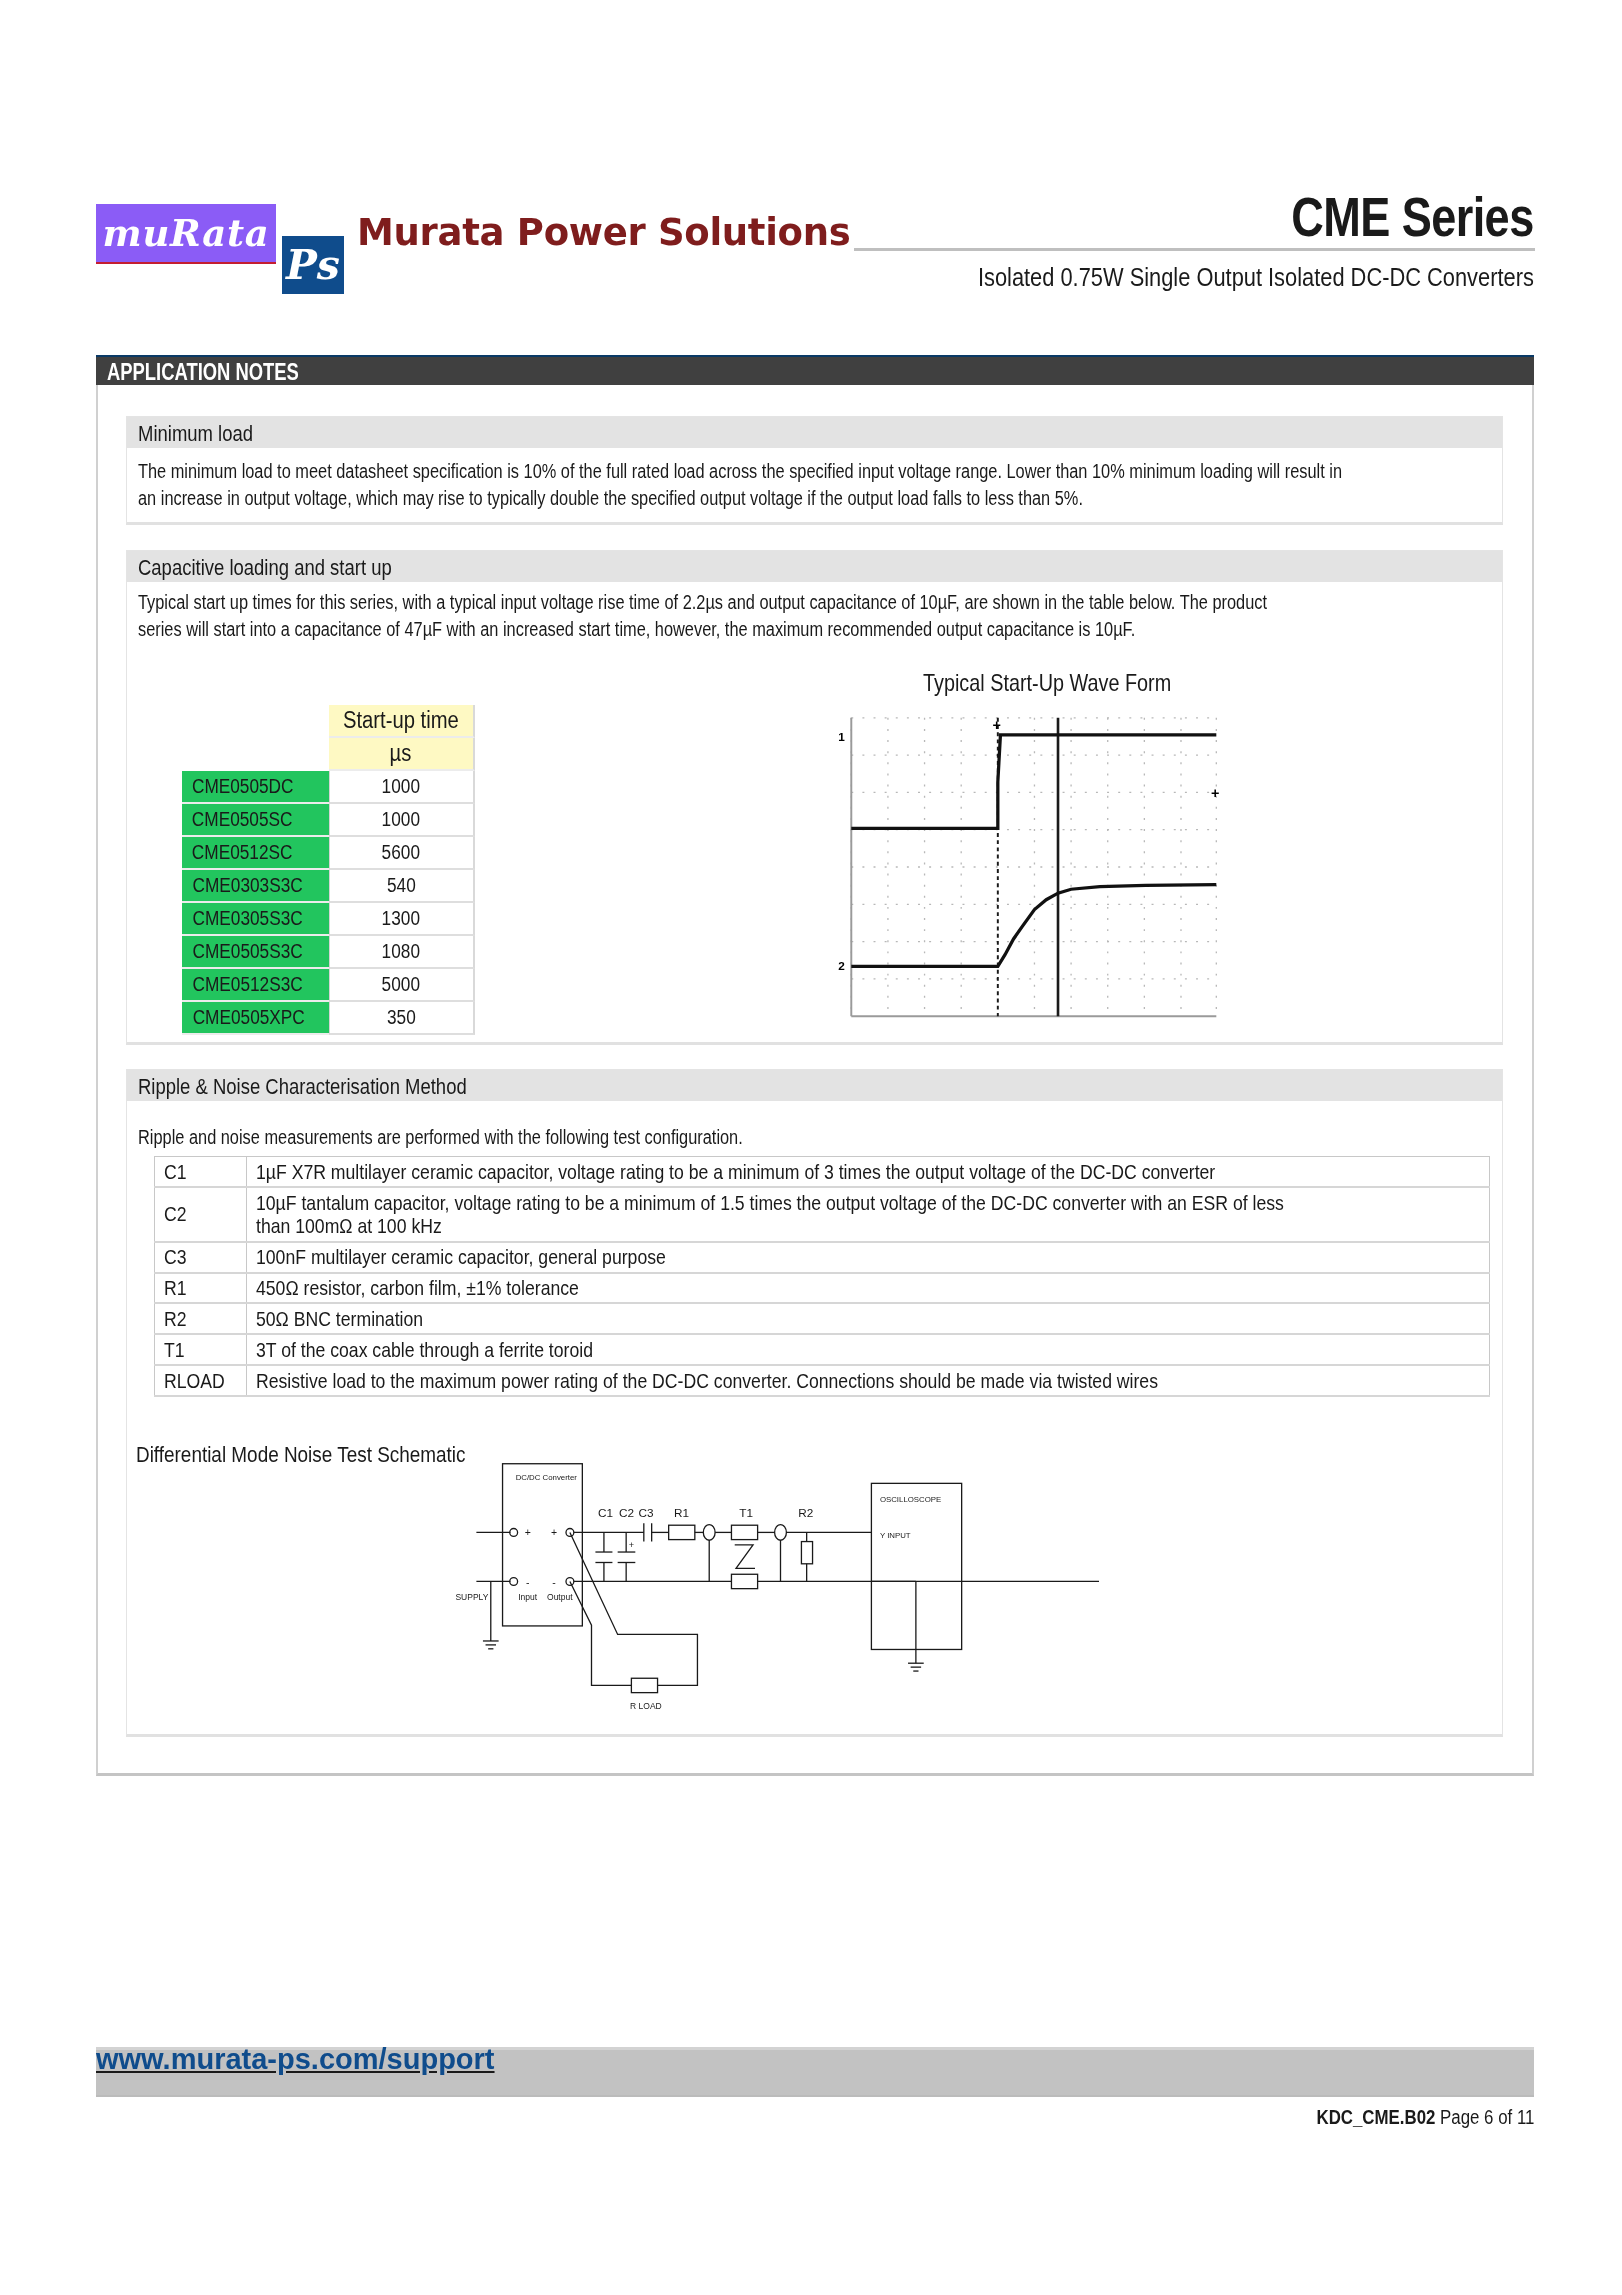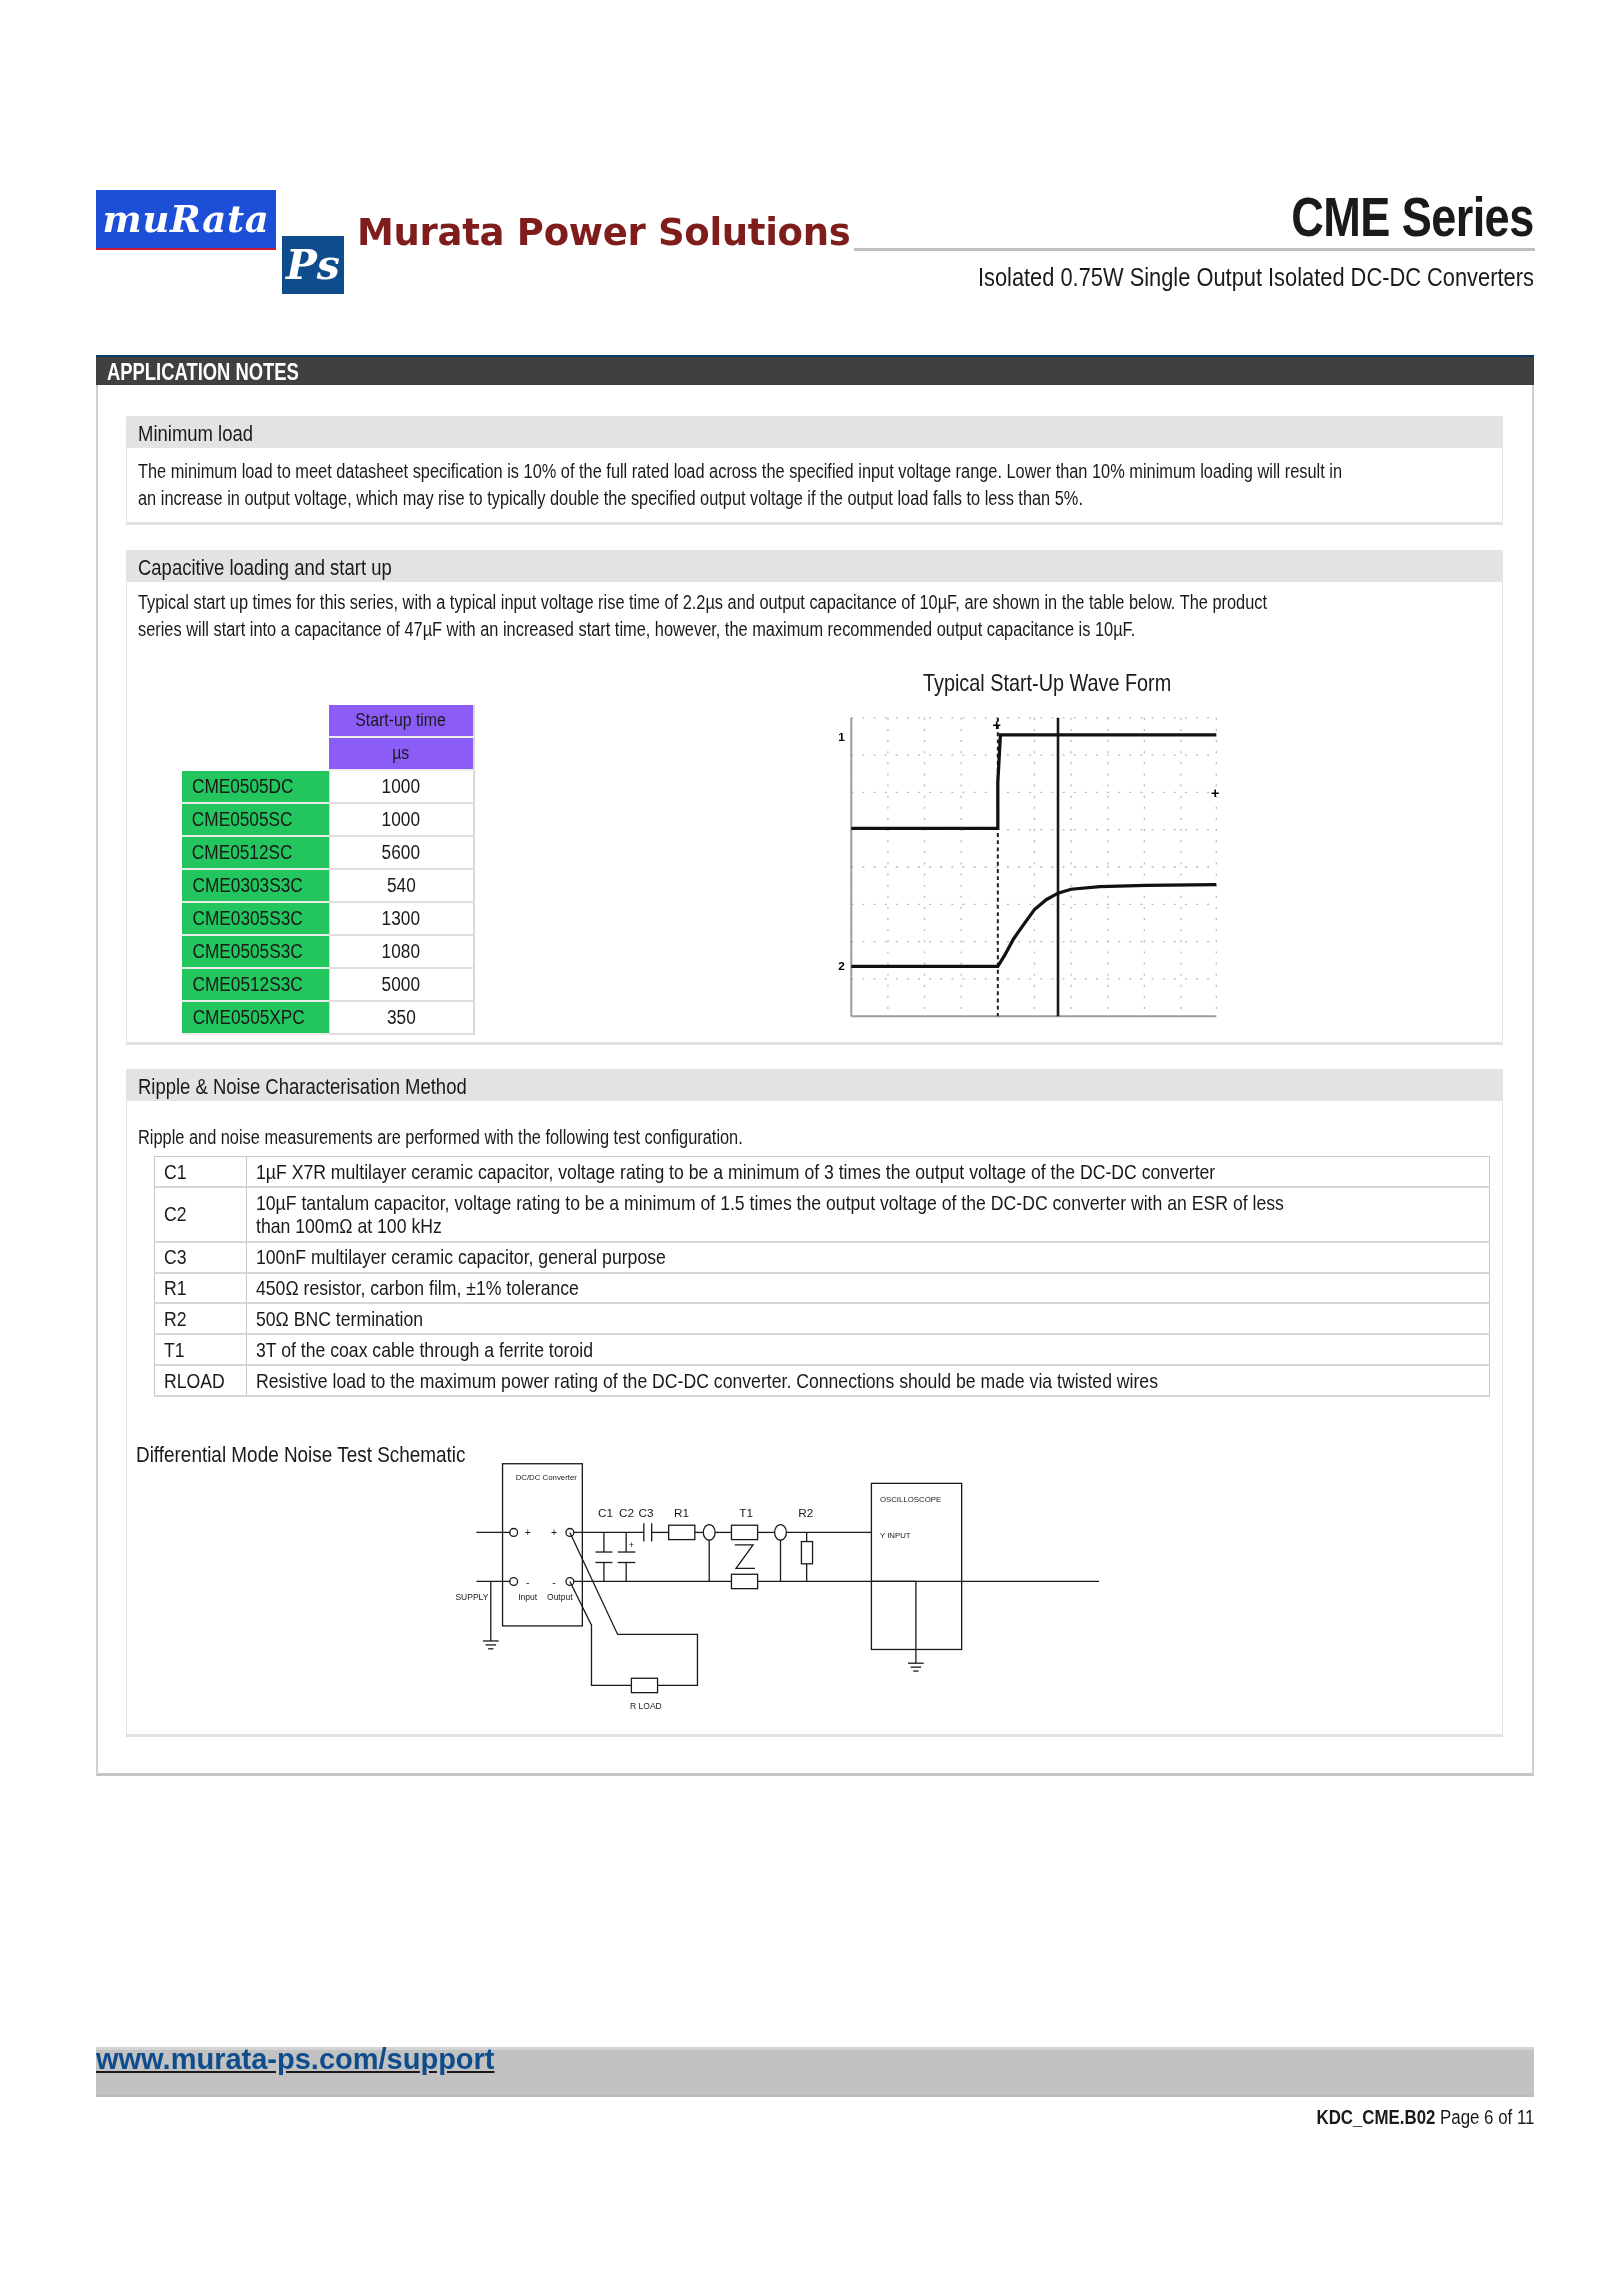--- a/index.html
+++ b/index.html
@@ -1,21 +1,21 @@
 <!DOCTYPE html>
 <html style="font-size:10.5px"><head>
   <meta charset="utf-8">
   <style>
     html, body { margin: 0; padding: 0; background: #ffffff; }
     body { width: 1622px; height: 2295px; position: relative; overflow: hidden;
            font-family: "Liberation Sans", "DejaVu Sans", sans-serif; color: #1a1a1a; }
     .abs { position: absolute; }
 
     
-    .logo-murata { left: 96px; top: 190px; width: 180px; height: 58px; background: #1d4ed8;
+    .logo-murata { left: 96px; top: 204px; width: 180px; height: 58px; background: #8b5cf6;
       border-bottom: 2px solid #c41d31; display: flex; align-items: center; justify-content: center; }
     .logo-murata span { font-family: "DejaVu Serif", serif; font-style: italic; font-weight: bold;
       font-size: 37px; color: #ffffff; letter-spacing: 0.7px; }
     .logo-ps { left: 282px; top: 204px; width: 62px; height: 58px; background: #0f4c8c;
       display: flex; align-items: center; justify-content: center; margin-top: 32px; }
     .logo-ps span { font-family: "DejaVu Serif", serif; font-style: italic; font-weight: bold;
       font-size: 41px; color: #ffffff; }
     .brand-name { left: 357px; top: 211px; font-family: "DejaVu Sans", sans-serif; font-weight: bold;
       font-size: 37px; color: #7f1d1d; letter-spacing: -0.3px; }
     .header-rule { left: 854px; top: 248px; width: 681px; height: 2.6px; background: #bfbfbf; }
@@ -39,21 +39,21 @@
       transform: scaleX(0.84); transform-origin: left center; white-space: nowrap; color: #1a1a1a; }
     .para { position: absolute; left: 10.5px; font-size: 19.6px; line-height: 27px;
       transform: scaleX(0.835); transform-origin: left top; width: 1597px; color: #1a1a1a; }
 
     
     .st-table { position: absolute; border-collapse: separate; border-spacing: 0; }
     .st-cell-model { background: #22c55e; font-size: 19.6px; height: 29px; width: 143px; padding-left: 2.6px;
       border-bottom: 2px solid #ececec; transform-origin: left; }
     .st-cell-val { background: #ffffff; font-size: 19.6px; text-align: center; width: 141px; height: 29px;
       border-bottom: 2px solid #dedede; border-right: 2px solid #d9d9d9; border-left: 0.7px solid #d4d4d4; }
-    .st-head { background: #8b5cf6; font-size: 18px; text-align: center; height: 29px;
+    .st-head { background: #fef9c3; font-size: 23px; text-align: center; height: 29px;
       border-bottom: 2px solid #ececec; border-right: 2px solid #d9d9d9; }
     .nar { display: inline-block; transform: scaleX(0.88); }
 
     
     .chart-title { left: 923px; top: 670px; font-size: 23.6px; transform: scaleX(0.84);
       transform-origin: left top; white-space: nowrap; }
 
     
     .rn-table { position: absolute; left: 154px; top: 1156px; width: 1323px; border-collapse: collapse;
       border: 1.3px solid #c8c8c8; }

